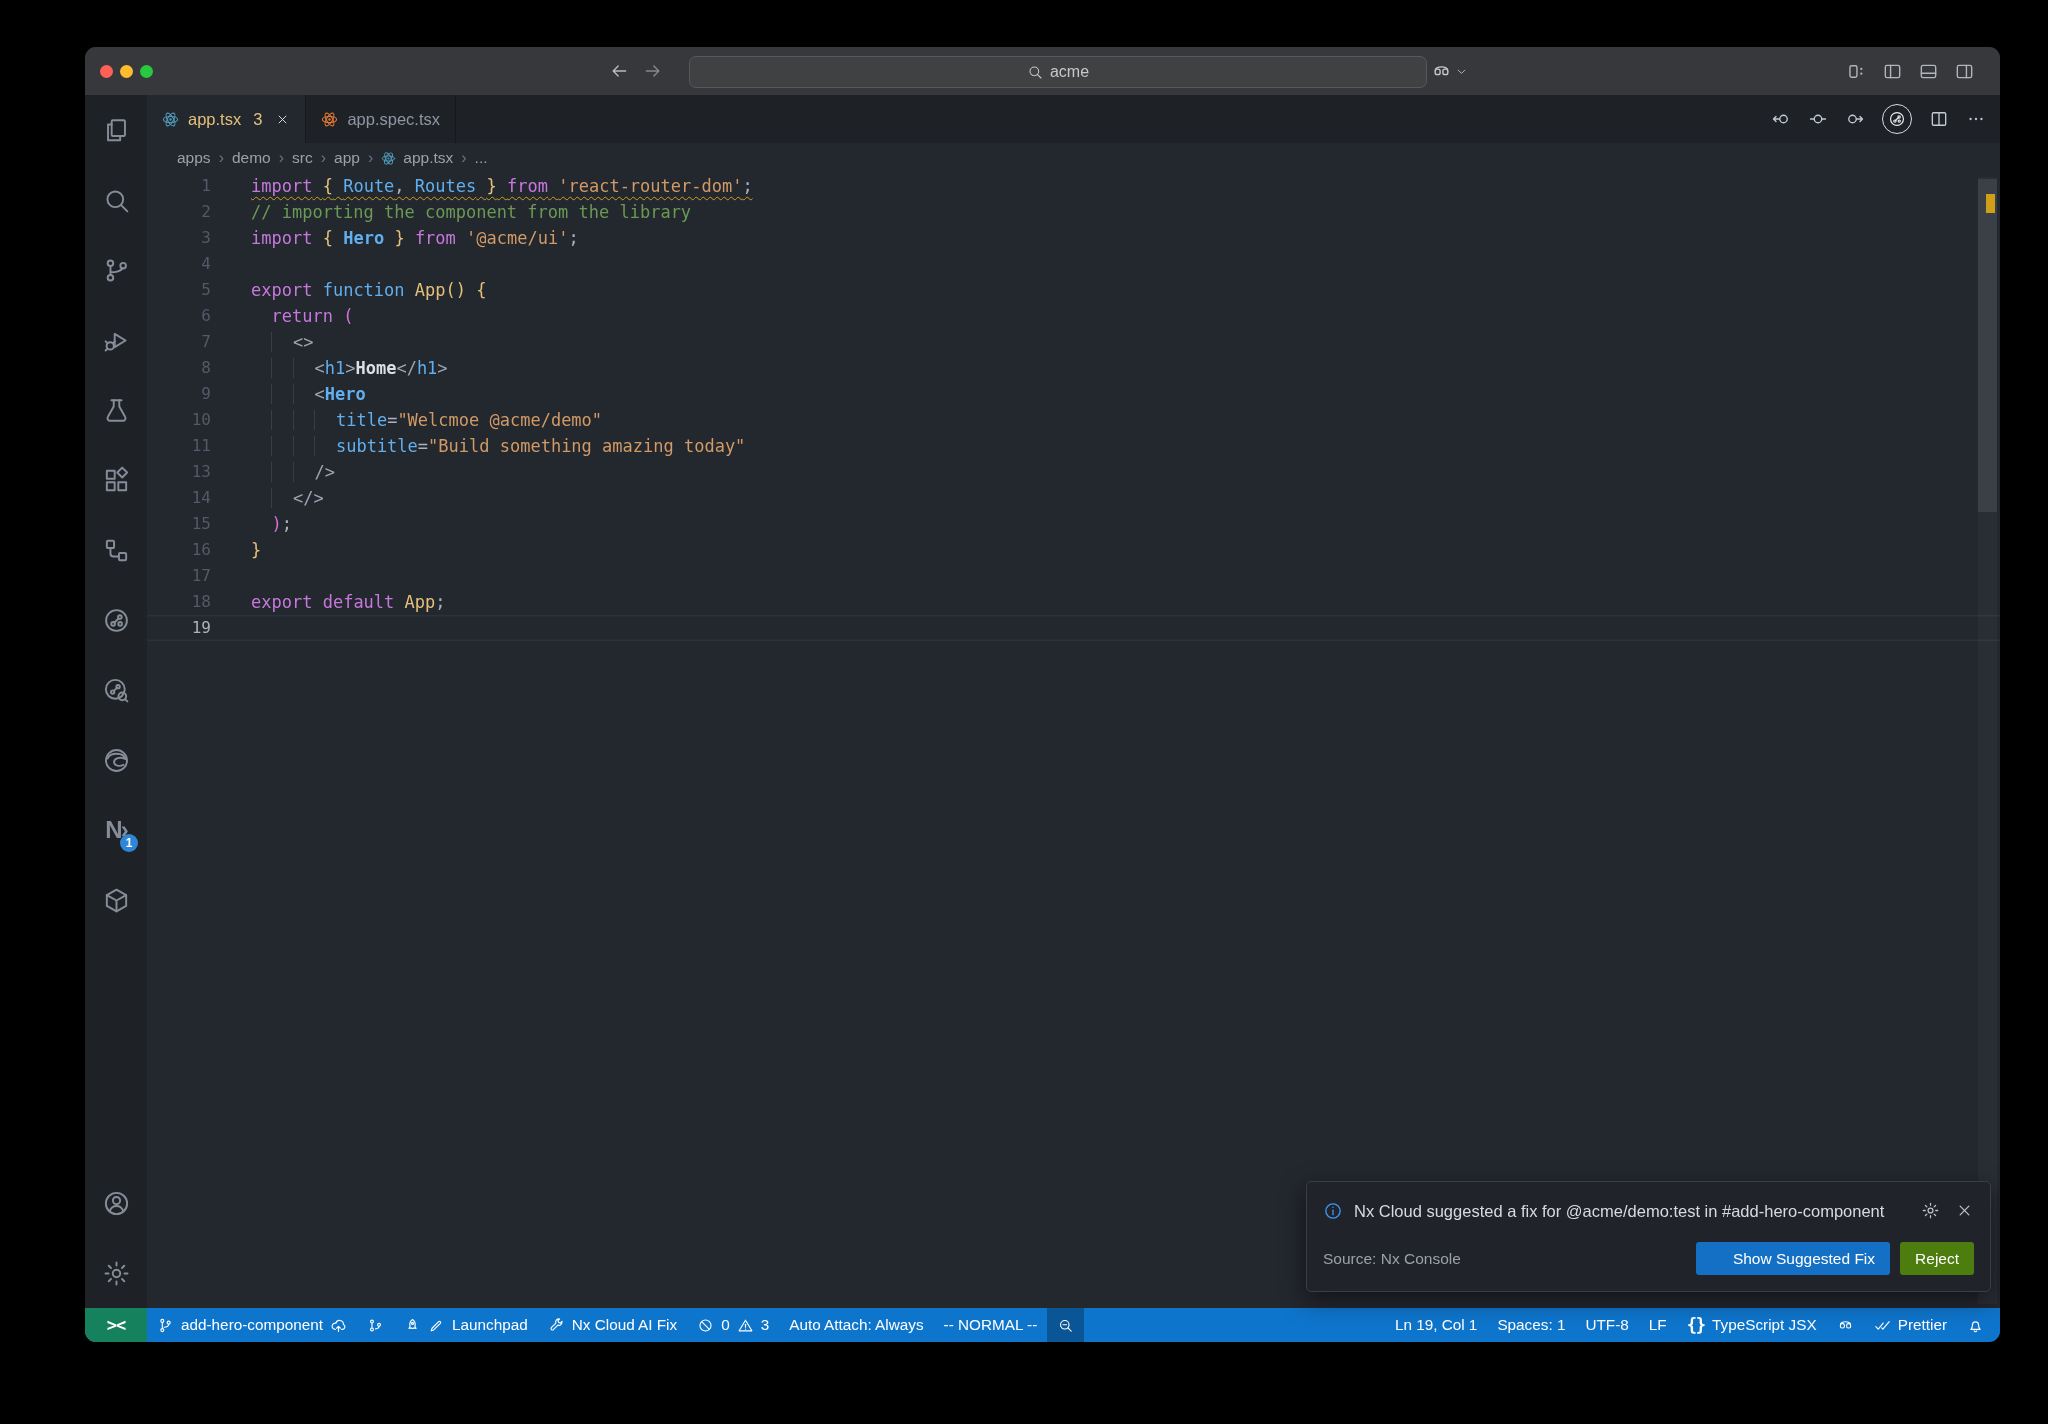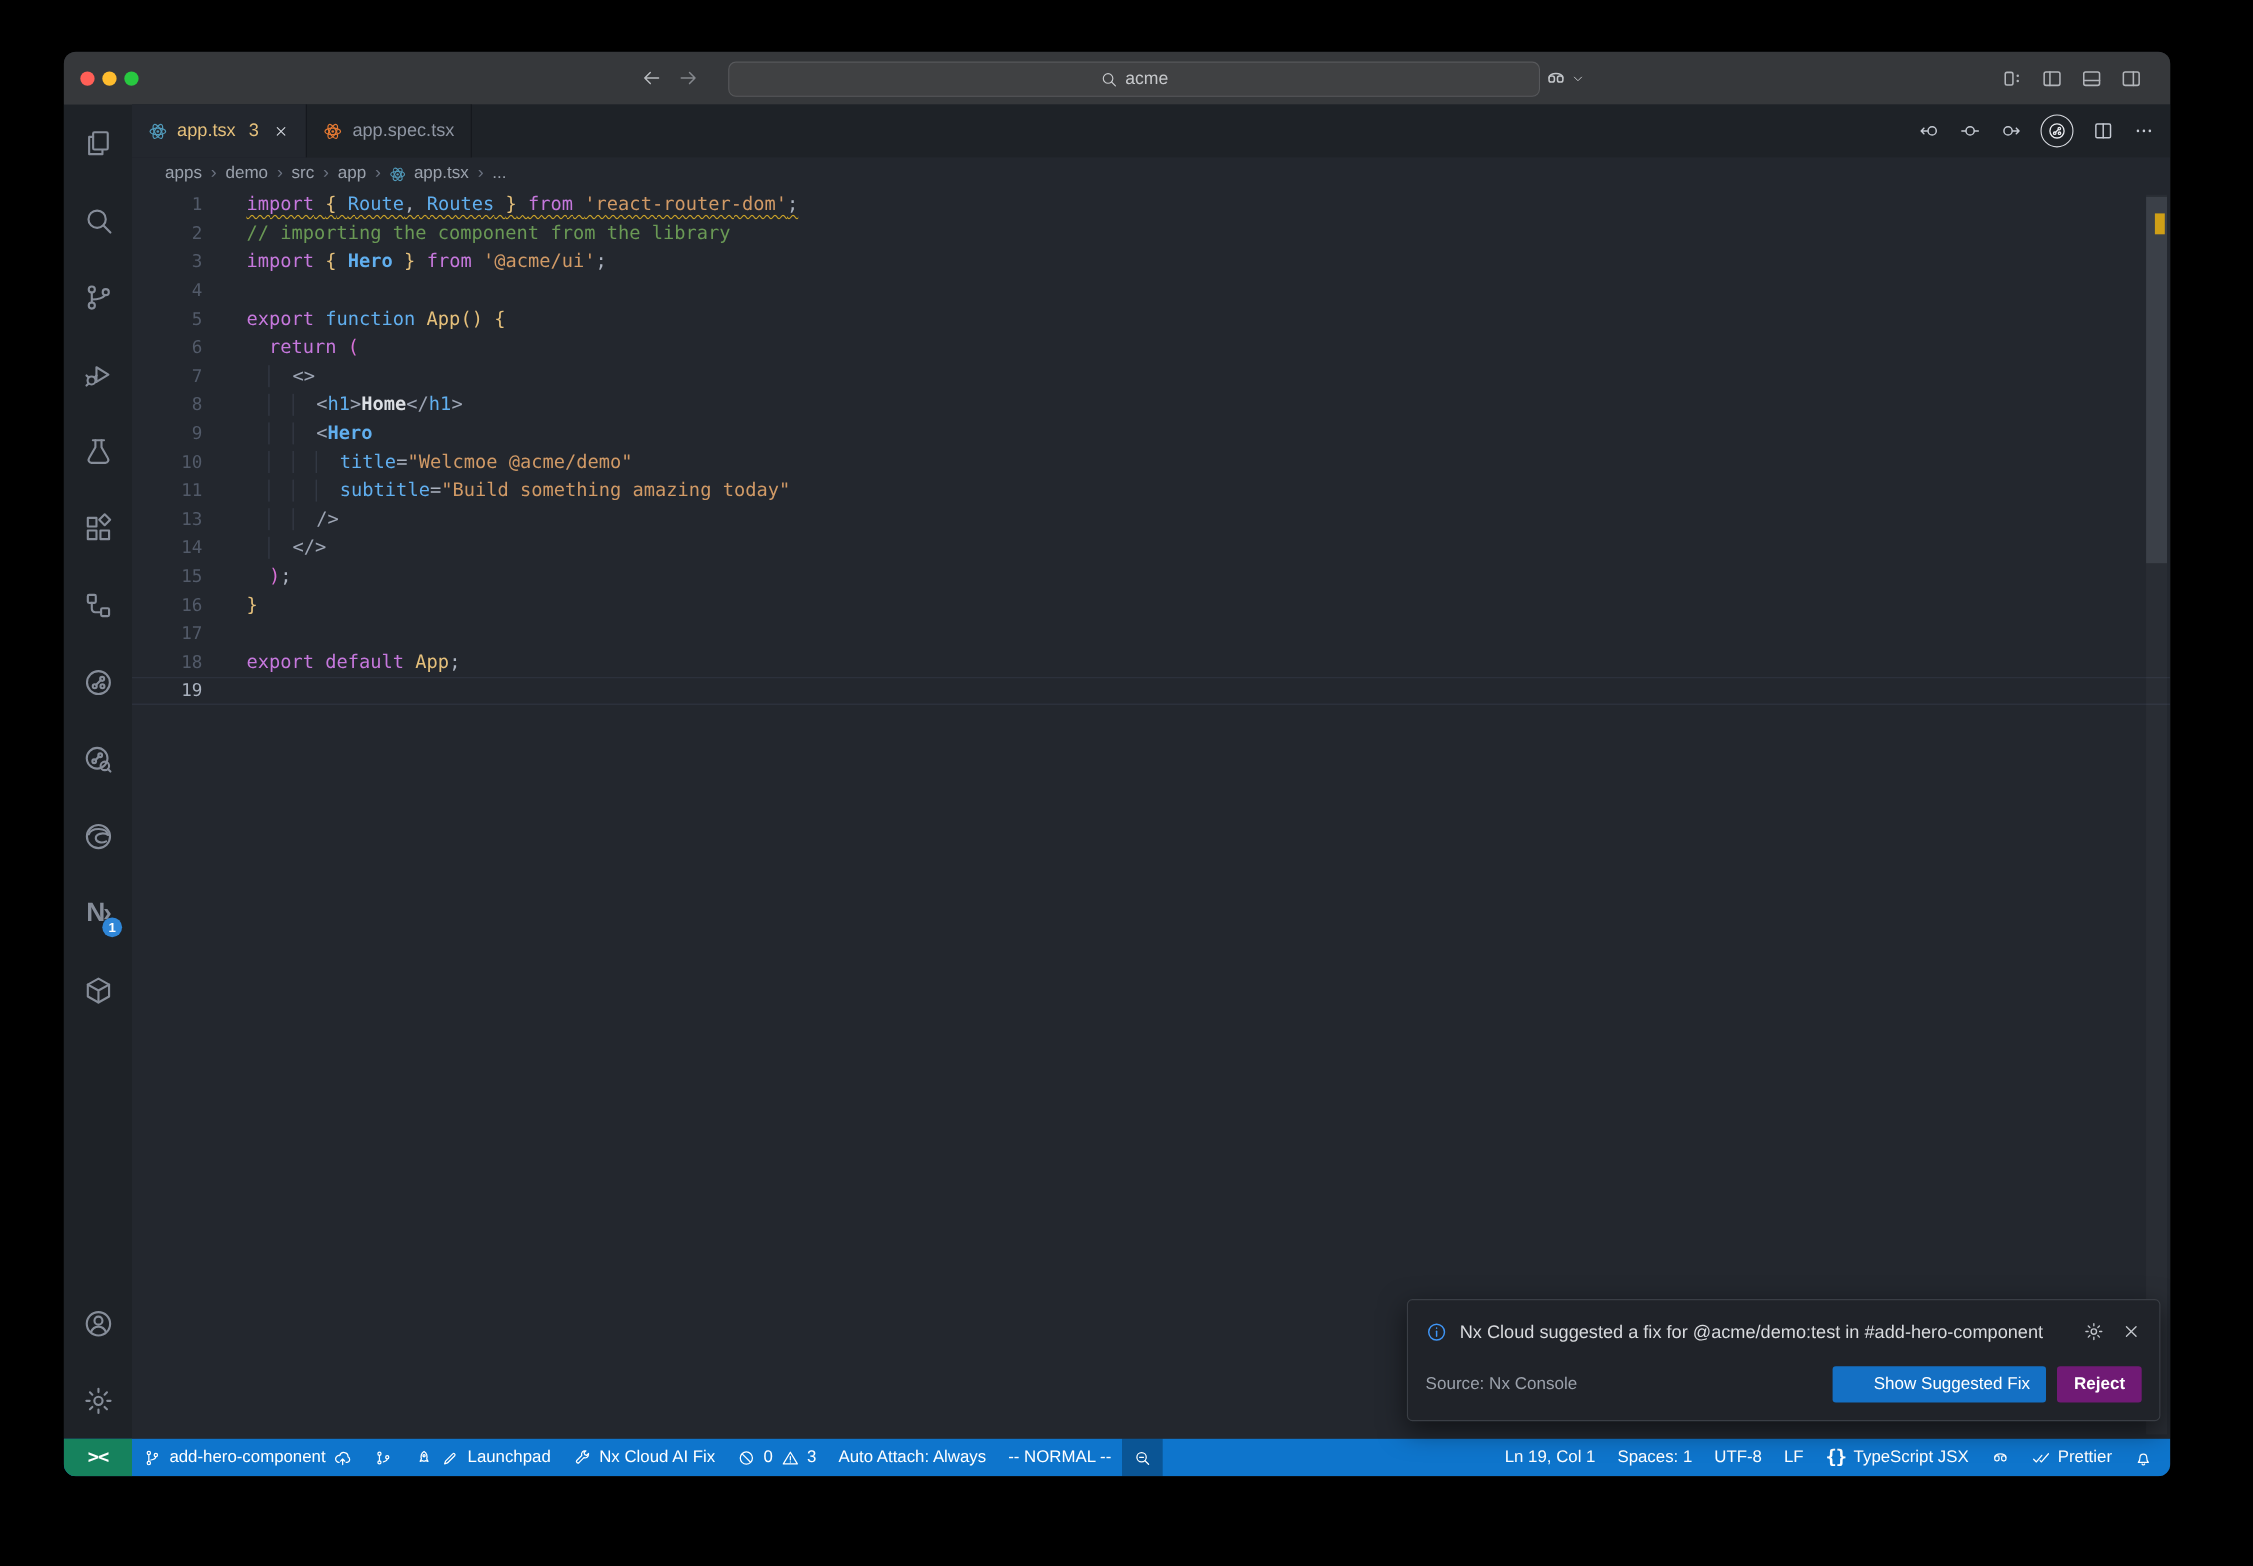--- a/index.html
+++ b/index.html
@@ -1,17 +1,17 @@
 <!DOCTYPE html>
 <html><head>
 <meta charset="utf-8">
 <style>
   html,body{margin:0;padding:0;background:#000;width:2048px;height:1424px;overflow:hidden;
     font-family:"Liberation Sans",sans-serif;-webkit-font-smoothing:antialiased;}
-  .window{position:absolute;left:58px;top:47px;width:1915px;height:1295px;background:#23272e;
+  .window{position:absolute;left:85px;top:47px;width:1915px;height:1295px;background:#23272e;
     border-radius:11px;overflow:hidden;display:flex;flex-direction:column;box-shadow:0 25px 70px rgba(0,0,0,.7);}
   
   .titlebar{height:48px;flex:none;background:#36383b;position:relative;display:flex;align-items:center;}
   .traffic{display:flex;gap:7px;margin-left:15px;}
   .tl{width:13px;height:13px;border-radius:50%;}
   .tl.red{background:#ff5f57}.tl.yel{background:#febc2e}.tl.grn{background:#28c840}
   .nav-arrows{position:absolute;left:524px;top:0;height:48px;display:flex;align-items:center;gap:14px;color:#b8bbbf;font-size:20px;}
   .nav-arrows .dim{color:#85888d;}
   .searchbox{position:absolute;left:604px;top:9px;width:736px;height:30px;background:#404143;
     border:1px solid #57585b;border-radius:7px;display:flex;align-items:center;justify-content:center;
@@ -71,21 +71,21 @@
     display:flex;flex-direction:column;}
   .notif-head{display:flex;align-items:flex-start;gap:11px;}
   .notif-msg{flex:1;font-size:16.5px;color:#d8dade;line-height:1.6;}
   .notif-icons{display:flex;gap:15px;color:#bfc3c9;font-size:19px;margin-top:3px;}
   .info-ic{color:#3f95f5;font-size:20px;margin-top:3px;}
   .notif-foot{display:flex;align-items:center;justify-content:space-between;margin-top:18px;}
   .notif-src{color:#9ba1ab;font-size:15.5px;}
   .btns{display:flex;gap:10px;}
   .btn{height:33px;padding:0 15px;font-size:15.5px;border-radius:3px;display:flex;align-items:center;color:#fff;cursor:pointer;border:none;}
   .btn.primary{background:#1470c4;padding-left:37px;}
-  .btn.secondary{background:#701a75;font-weight:bold;}
+  .btn.secondary{background:#4d7c0f;}
   
   .ic{display:inline-flex;align-items:center;justify-content:center;line-height:1;}
   .ic svg{display:block;}
   .txtic{font-weight:600;letter-spacing:-1px;font-family:"DejaVu Sans Mono",monospace;}
   .nxlogo{font-size:24px;font-weight:bold;letter-spacing:-2px;font-family:"Liberation Sans",sans-serif;}
 </style>
 </head>
 <body>
 
 <div class="window">

